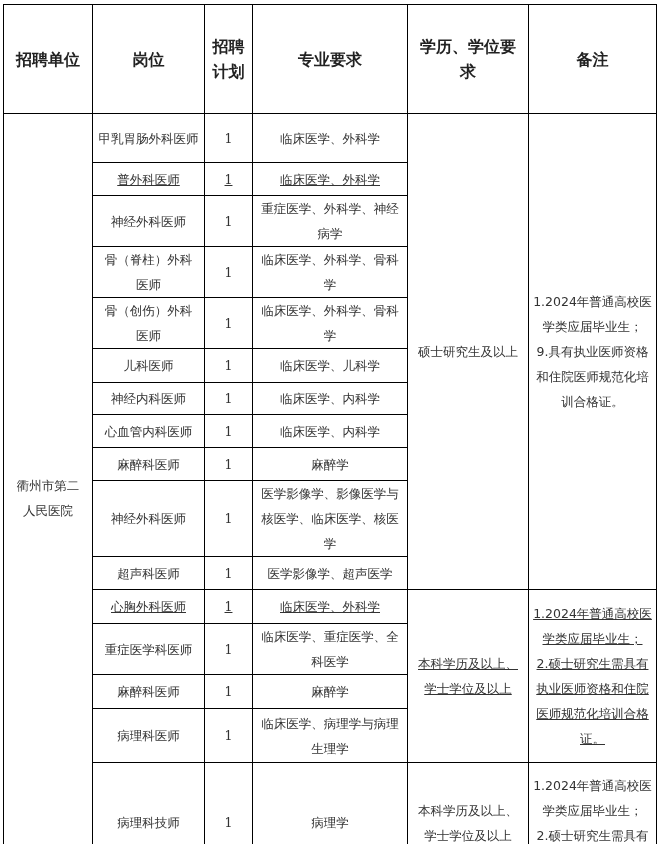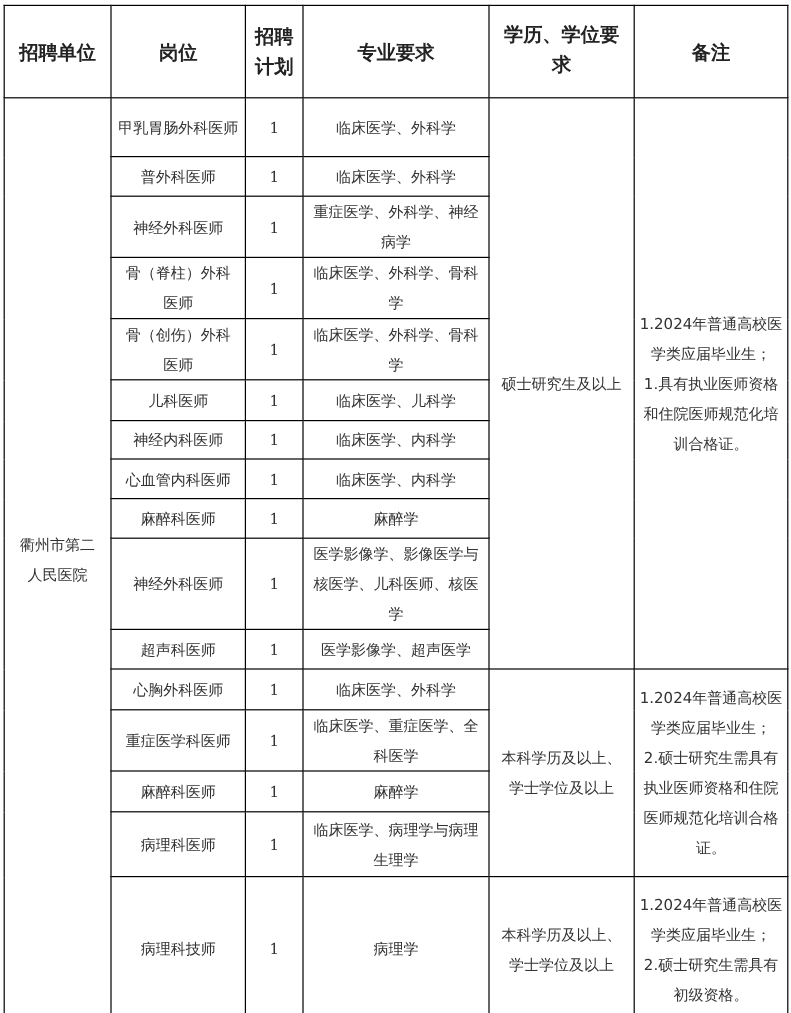--- a/index.html
+++ b/index.html
@@ -49,37 +49,37 @@
       <col class="c4">
       <col class="c5">
       <col class="c6">
   </colgroup>
   <thead>
     <tr>
       <th>招聘单位</th>
       <th>岗位</th>
       <th style="padding:0 6px;">招聘计划</th>
       <th>专业要求</th>
-      <th style="padding:0 8px;font-family:Liberation Mono, monospace;">学历、学位要求</th>
+      <th style="padding:16px 8px;">学历、学位要求</th>
       <th>备注</th>
     </tr>
   </thead>
   <tbody>
     <tr style="height:49px;">
       <td rowspan="16" style="padding:0 10px;">衢州市第二人民医院</td>
       <td>甲乳胃肠外科医师</td>
       <td class="num">1</td>
       <td>临床医学、外科学</td>
       <td rowspan="11">硕士研究生及以上</td>
       <td rowspan="11" class="notes">
         <div>1.2024年普通高校医学类应届毕业生；</div>
-        <div>1.具有执业医师资格和住院医师规范化培训合格证。</div>
+        <div>9.具有执业医师资格和住院医师规范化培训合格证。</div>
       </td>
     </tr>
-    <tr style="height:33px;">
+    <tr style="height:33px;text-decoration:underline;">
       <td>普外科医师</td>
       <td class="num">1</td>
       <td>临床医学、外科学</td>
     </tr>
     <tr style="height:49px;">
       <td>神经外科医师</td>
       <td class="num">1</td>
       <td style="padding:0 8px;">重症医学、外科学、神经病学</td>
     </tr>
     <tr style="height:50px;">
@@ -108,28 +108,28 @@
       <td>临床医学、内科学</td>
     </tr>
     <tr style="height:33px;">
       <td>麻醉科医师</td>
       <td class="num">1</td>
       <td>麻醉学</td>
     </tr>
     <tr style="height:73px;">
       <td>神经外科医师</td>
       <td class="num">1</td>
-      <td style="padding:0 8px;">医学影像学、影像医学与核医学、儿科医师、核医学</td>
+      <td style="padding:0 8px;">医学影像学、影像医学与核医学、临床医学、核医学</td>
     </tr>
     <tr style="height:33px;">
       <td>超声科医师</td>
       <td class="num">1</td>
       <td>医学影像学、超声医学</td>
     </tr>
-    <tr style="height:34px;">
+    <tr style="height:34px;text-decoration:underline;">
       <td>心胸外科医师</td>
       <td class="num">1</td>
       <td>临床医学、外科学</td>
       <td rowspan="4" style="padding:0 8px;">本科学历及以上、学士学位及以上</td>
       <td rowspan="4" class="notes">
         <div>1.2024年普通高校医学类应届毕业生；</div>
         <div>2.硕士研究生需具有执业医师资格和住院医师规范化培训合格证。</div>
       </td>
     </tr>
     <tr style="height:51px;">

